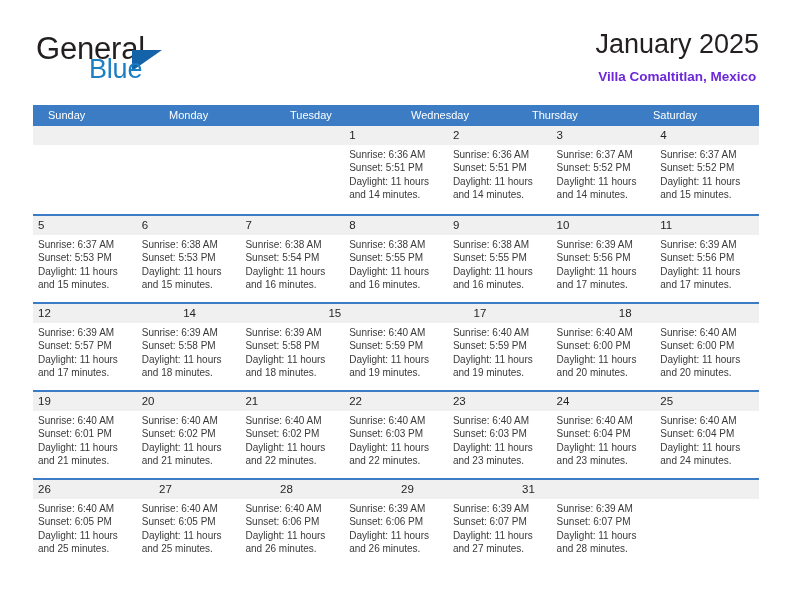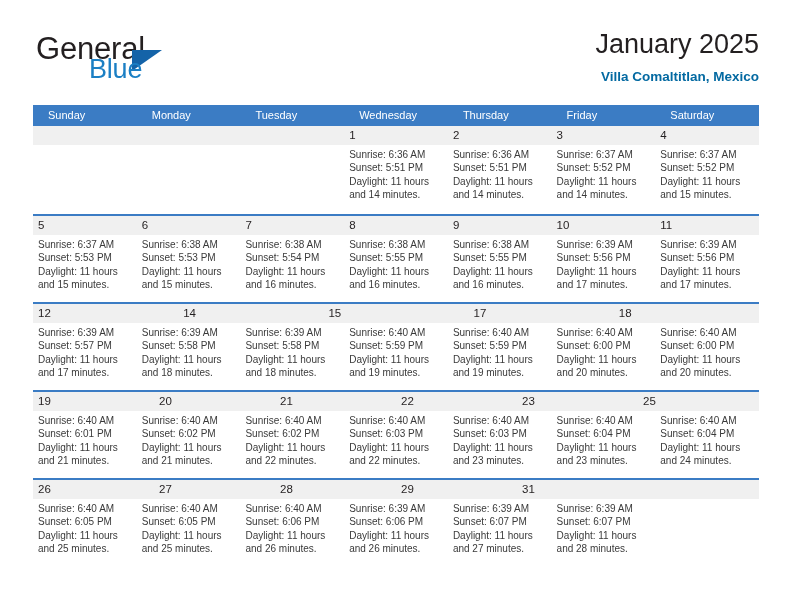--- a/index.html
+++ b/index.html
@@ -65,34 +65,34 @@
     width: 0;
     height: 0;
     border-left: 30px solid #1463a8;
     border-bottom: 21px solid transparent;
   }
 
   .title-block {
     position: absolute;
     right: 0;
     top: 0;
-    text-align: right;
+    text-align: center;
   }
   .cal-title {
     font-size: 27px;
     line-height: 33px;
     color: #231f20;
     font-weight: 400;
     white-space: nowrap;
   }
   .cal-subtitle {
     margin-top: 7px;
     font-size: 13.5px;
     line-height: 17px;
-    color: #0369a1;
+    color: #6d28d9;
     font-weight: 700;
     white-space: nowrap;
   }
 
   
   .calendar {
     position: absolute;
     left: 33px;
     top: 105px;
     width: 726px;
@@ -177,21 +177,20 @@
   </div>
 
   <div class="calendar">
 
     <div class="dow-row">
       <div class="dow-cell">Sunday</div>
       <div class="dow-cell">Monday</div>
       <div class="dow-cell">Tuesday</div>
       <div class="dow-cell">Wednesday</div>
       <div class="dow-cell">Thursday</div>
-      <div class="dow-cell">Friday</div>
       <div class="dow-cell">Saturday</div>
     </div>
 
     <div id="weeks-container">
         <div class="week-row">
           <div class="daterow">
             <div class="datenum"></div>
             <div class="datenum"></div>
             <div class="datenum"></div>
             <div class="datenum">1</div>
@@ -337,20 +336,21 @@
             </div>
           </div>
         </div>
         <div class="week-row">
           <div class="daterow">
             <div class="datenum">19</div>
             <div class="datenum">20</div>
             <div class="datenum">21</div>
             <div class="datenum">22</div>
             <div class="datenum">23</div>
+            <div class="datenum">24</div>
             <div class="datenum">25</div>
           </div>
           <div class="bodyrow">
             <div class="daybody">
               <div>Sunrise: 6:40 AM</div>
               <div>Sunset: 6:01 PM</div>
               <div>Daylight: 11 hours</div>
               <div>and 21 minutes.</div>
             </div>
             <div class="daybody">

